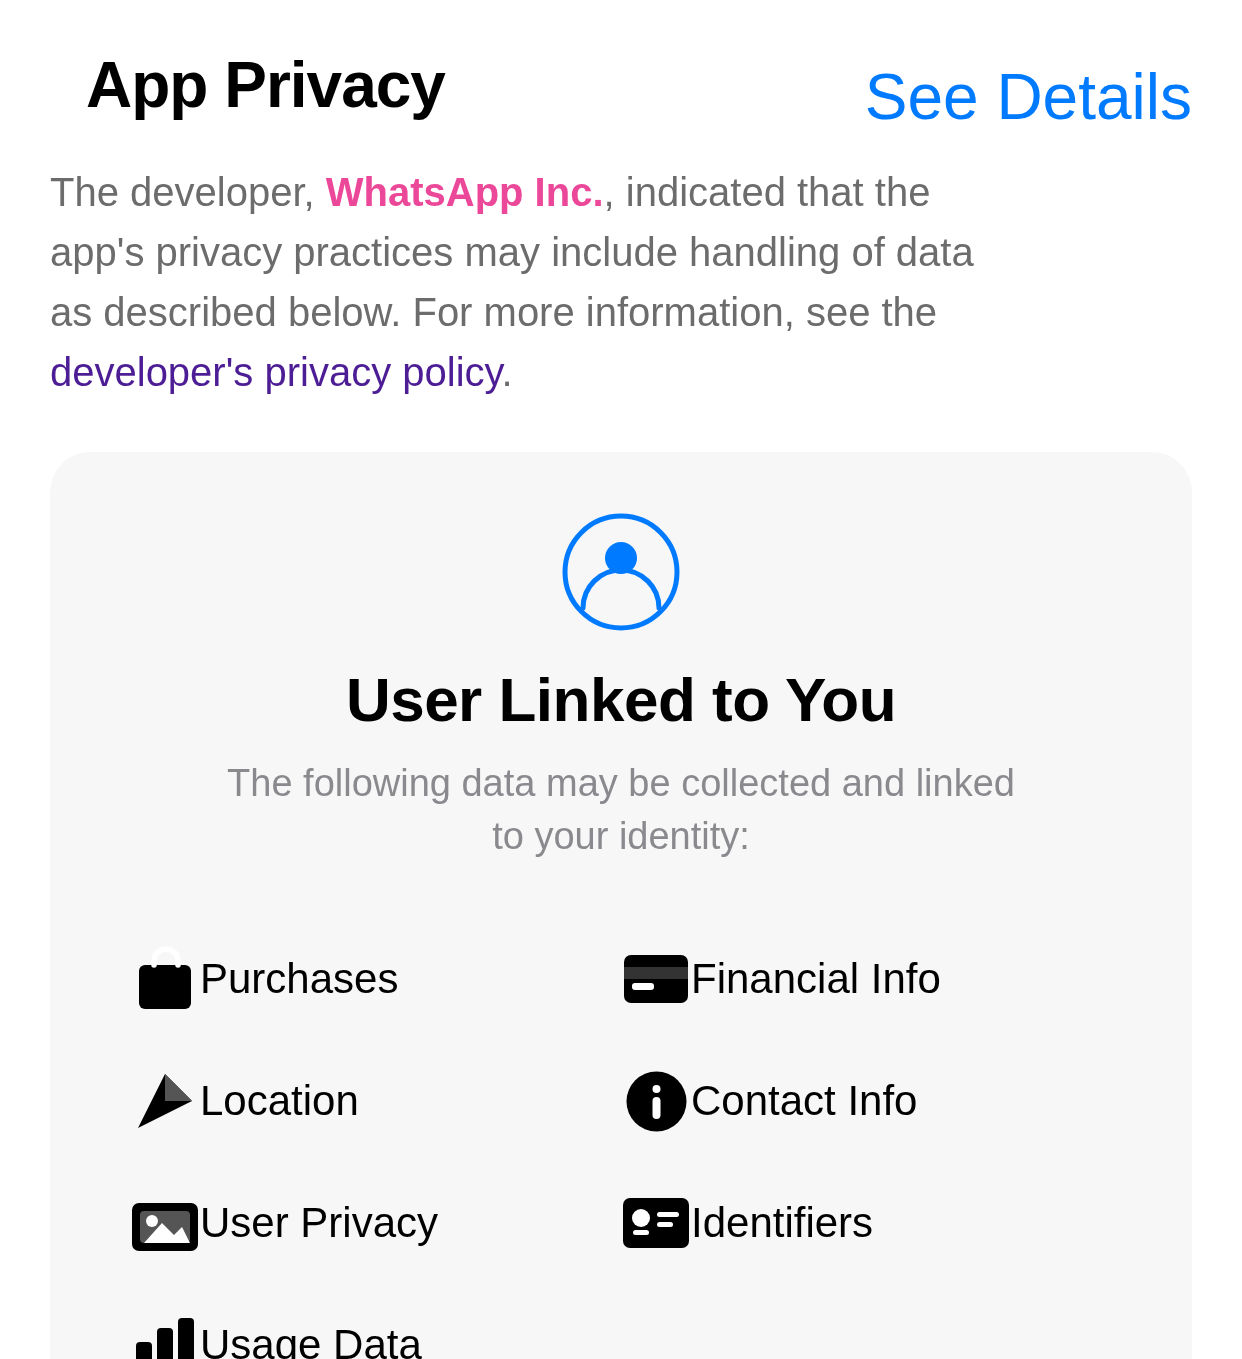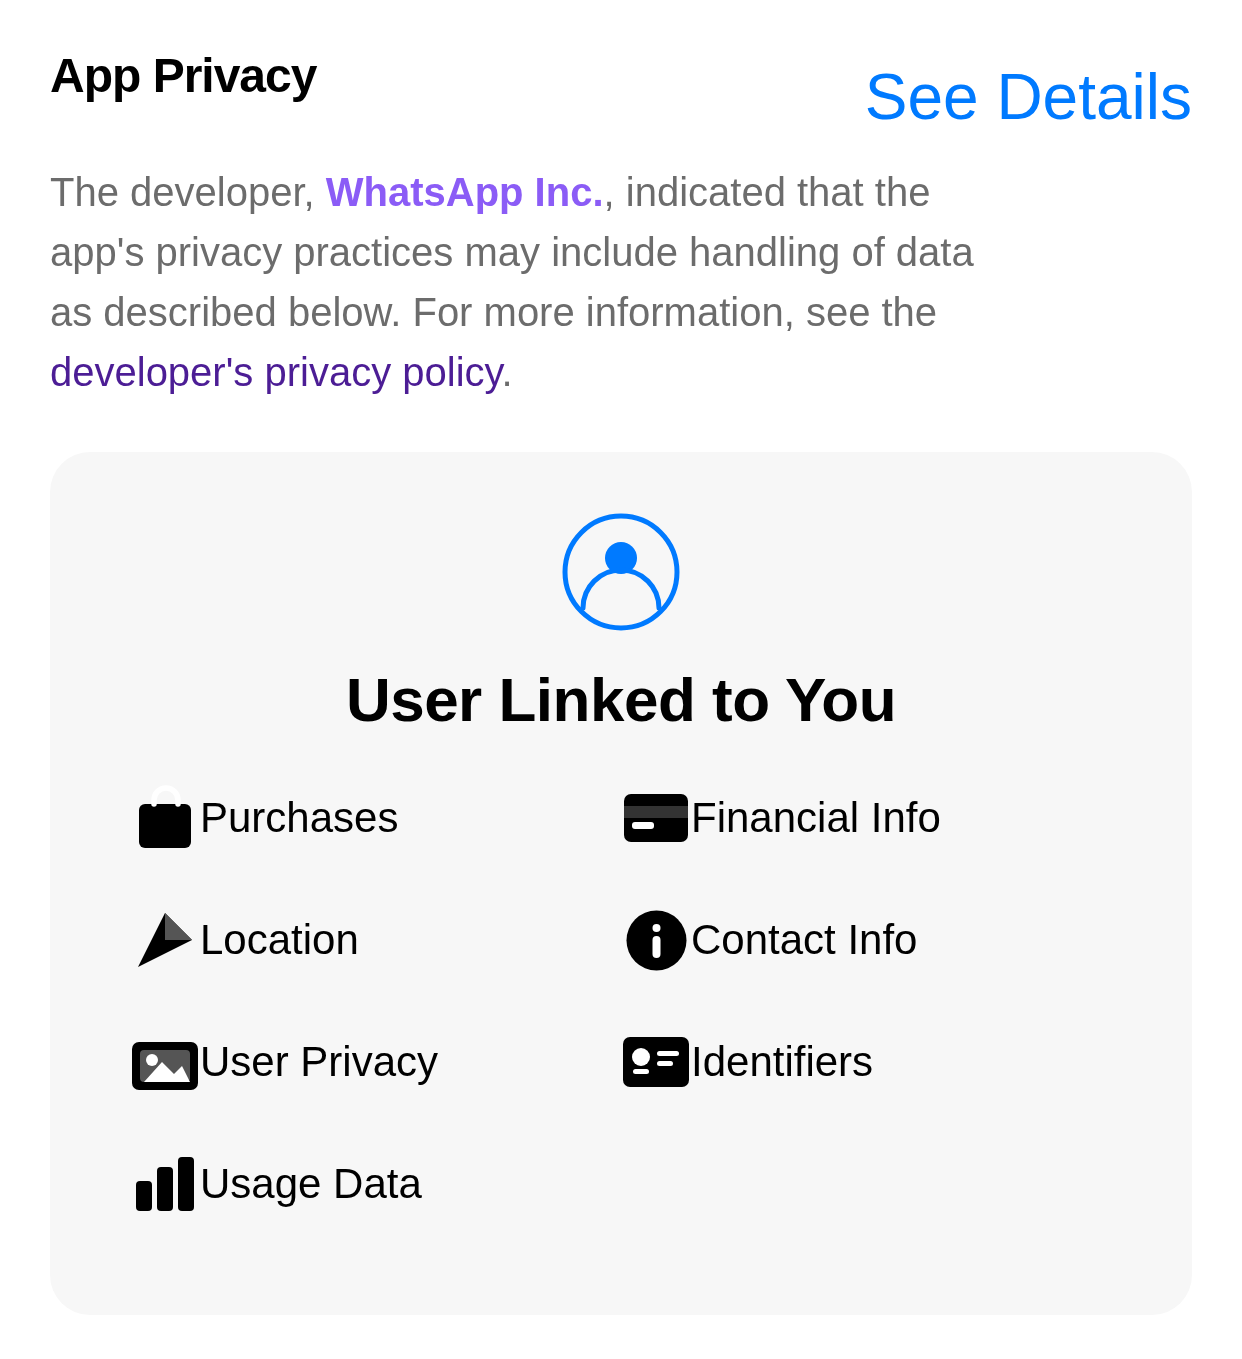--- a/index.html
+++ b/index.html
@@ -18,46 +18,47 @@
 
     .header {
       display: flex;
       justify-content: space-between;
       align-items: flex-start;
       margin-bottom: 28px;
       padding-top: 10px;
     }
 
     .page-title {
-      font-size: 48px;
+      font-size: 64px;
       font-weight: 800;
       color: #000000;
       letter-spacing: -1px;
       line-height: 1.1;
+      margin-left: 36px;
     }
 
     .see-details-link {
       font-size: 64px;
       font-weight: 400;
       color: #007AFF;
       text-decoration: none;
       padding-top: 10px;
     }
 
     .description {
       font-size: 40px;
       line-height: 1.5;
       color: #6C6C6C;
       margin-bottom: 50px;
       max-width: 960px;
     }
 
     .description strong {
       font-weight: 700;
-      color: #8b5cf6;
+      color: #ec4899;
     }
 
     .description a {
       color: #4c1d95;
       text-decoration: none;
     }
 
     .card {
       background: #f7f7f7;
       border-radius: 40px;
@@ -145,20 +146,21 @@
 
   <div class="card-icon-wrapper">
     <svg class="card-icon-svg" viewBox="0 0 120 120" fill="none" xmlns="http://www.w3.org/2000/svg">
       <circle cx="60" cy="60" r="56" stroke="#007AFF" stroke-width="5" fill="none"></circle>
       <circle cx="60" cy="46" r="16" fill="#007AFF"></circle>
       <path d="M22 96c0-20.987 17.013-38 38-38s38 17.013 38 38" stroke="#007AFF" stroke-width="5" stroke-linecap="round" fill="none"></path>
     </svg>
   </div>
 
   <h2 class="card-title">User Linked to You</h2>
+  <p class="card-subtitle">The following data may be collected and linked to your identity:</p>
 
   <div class="data-grid">
 
     <div class="data-item">
       <div class="data-item-icon">
         <svg width="60" height="68" viewBox="0 0 60 68" xmlns="http://www.w3.org/2000/svg">
           <rect x="4" y="20" width="52" height="44" rx="6" fill="#000"></rect>
           <path d="M19 20V16C19 9.373 24.373 4 31 4C37.627 4 43 9.373 43 16V20" stroke="#fff" stroke-width="5.5" stroke-linecap="round" fill="none"></path>
         </svg>
       </div>

